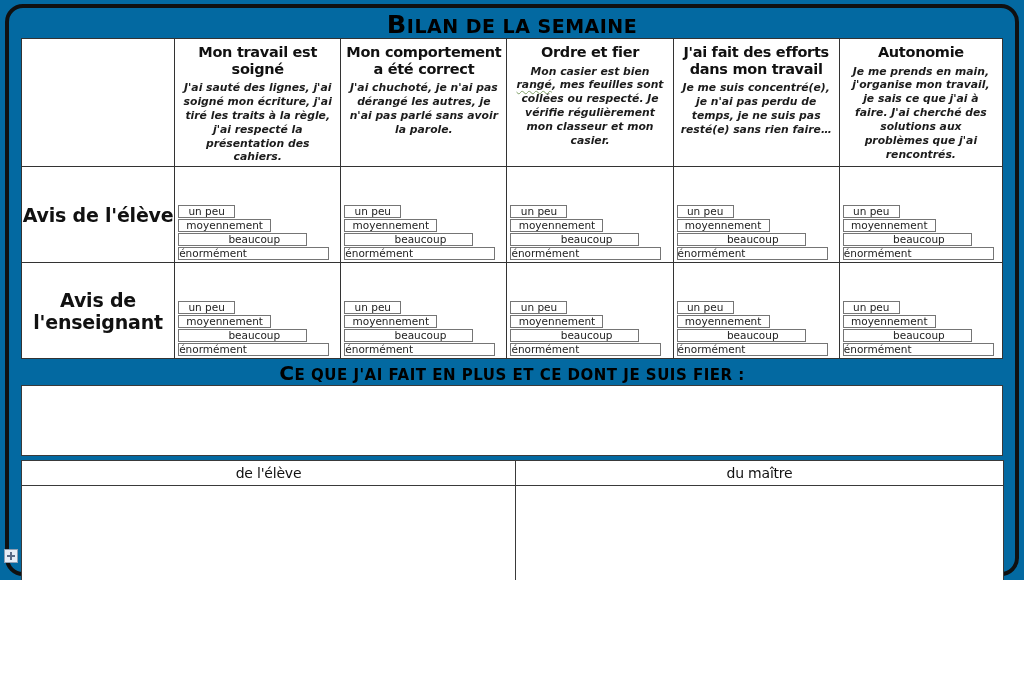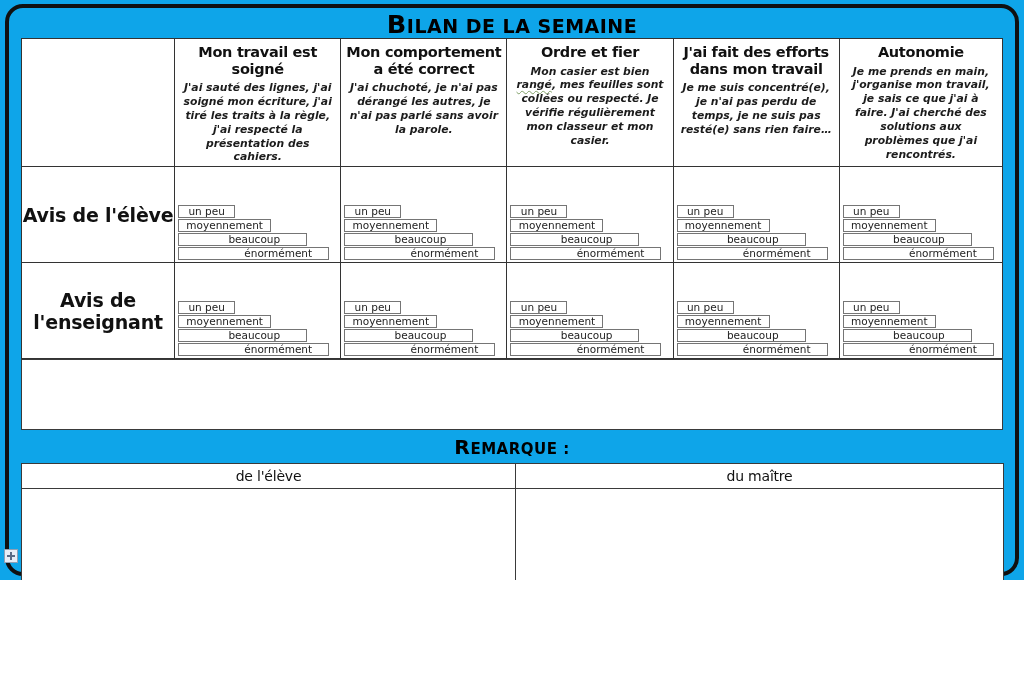--- a/index.html
+++ b/index.html
@@ -3,21 +3,21 @@
 <meta charset="utf-8">
 <style>
   * { margin: 0; padding: 0; box-sizing: border-box; }
   html, body { background: #ffffff; }
   body { font-family: "DejaVu Sans", sans-serif; color: #111; }
 
   .page {
     position: relative;
     width: 1024px;
     height: 580px;
-    background: #0ea5e9;
+    background: #0369a1;
     overflow: hidden;
   }
   .frame {
     position: absolute;
     left: 5px; top: 4px; right: 5px; bottom: 4px;
     border: 4px solid #101010;
     border-radius: 18px;
     pointer-events: none;
   }
   .content {
@@ -76,21 +76,21 @@
     border: 1px solid #757575;
     font-size: 10.5px;
     margin-bottom: 1px;
     color: #222;
     background: #fff;
     cursor: pointer;
   }
   .opt.o0 { width: 57px;  text-align: center; margin-top: 36px; }
   .opt.o1 { width: 93px;  text-align: center; }
   .opt.o2 { width: 129px; text-align: right; padding-right: 26px; }
-  .opt.o3 { width: 151px; text-align: right; padding-right: 16px; }
+  .opt.o3 { width: 151px; text-align: left; padding-right: 16px; }
   .r-eleve td { height: 58px; }
   .r-ens td { height: 59px; }
 
   
   .pride-heading { margin-top: 3px; height: 23px; }
   .pride-box {
     width: 982px; height: 71px;
     border: 1.5px solid #3a3a3a;
     background: #fff;
   }
@@ -237,23 +237,23 @@
         <td class="opts">
           <span class="opt o0">un peu</span>
           <span class="opt o1">moyennement</span>
           <span class="opt o2">beaucoup</span>
           <span class="opt o3">énormément</span>
         </td>
       </tr>
     </tbody>
       </table>
 
+    <div class="display sec-heading pride-heading">Ce que j'ai fait en plus et ce dont je suis fier :</div>
     <div class="pride-box"></div>
 
-    <div class="display sec-heading remark-heading">Remarque :</div>
     <table class="remark">
       <colgroup>
           <col style="width:494px">
           <col style="width:488px">
         </colgroup>
       <tbody>
           <tr>
         <th>de l'élève</th>
         <th>du maître</th>
       </tr>

